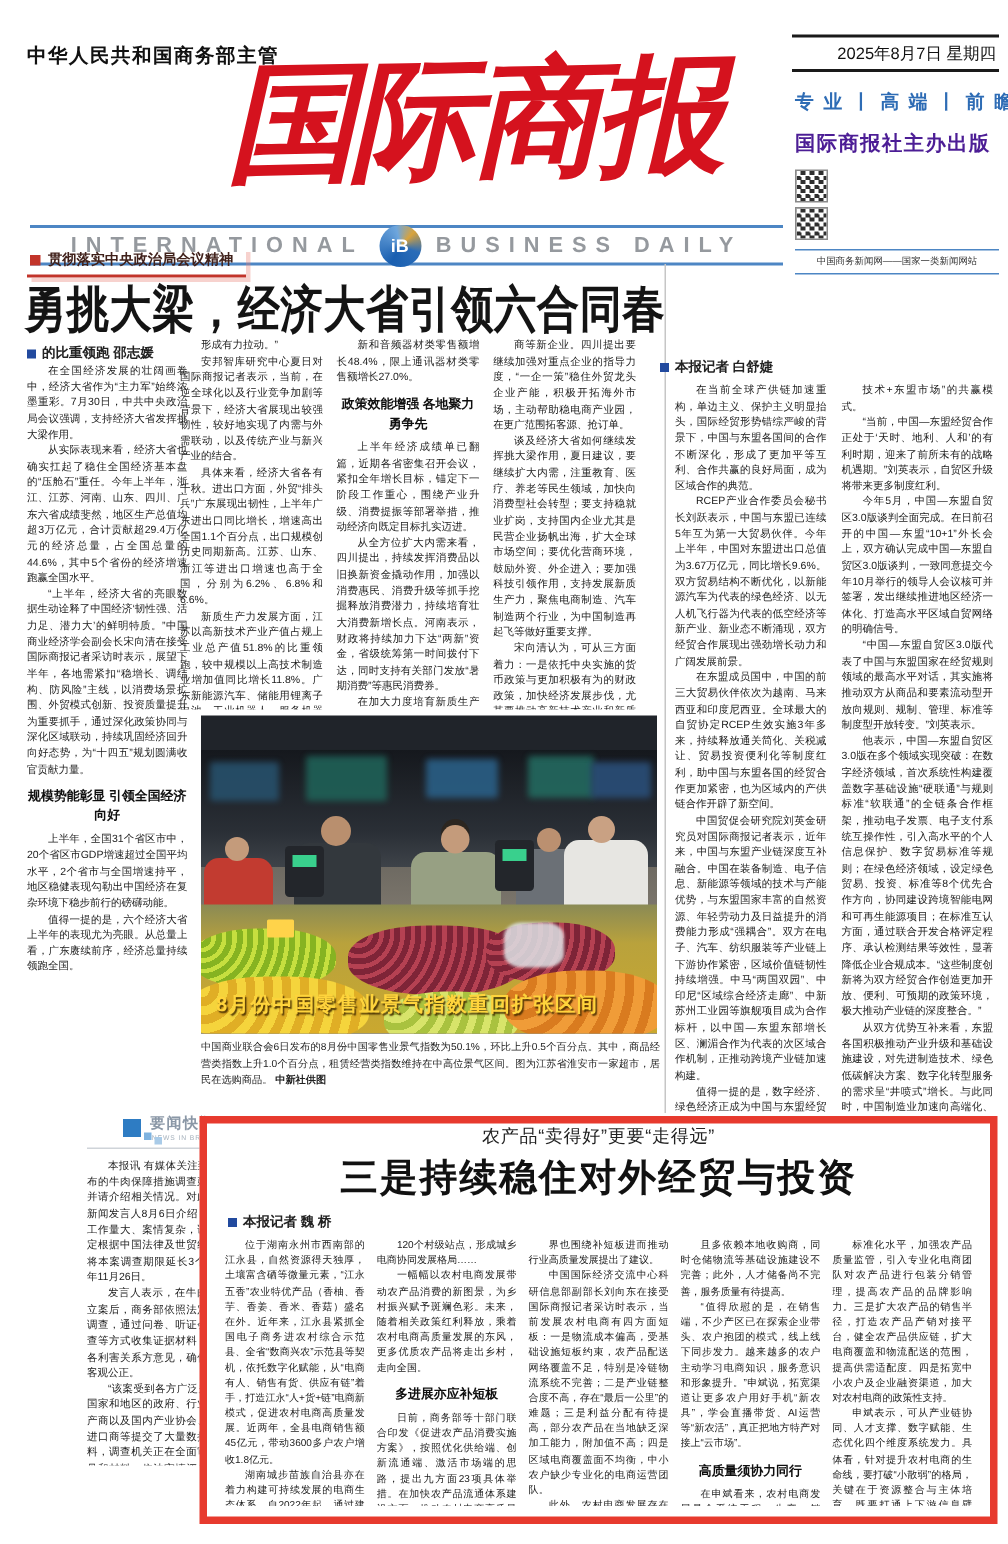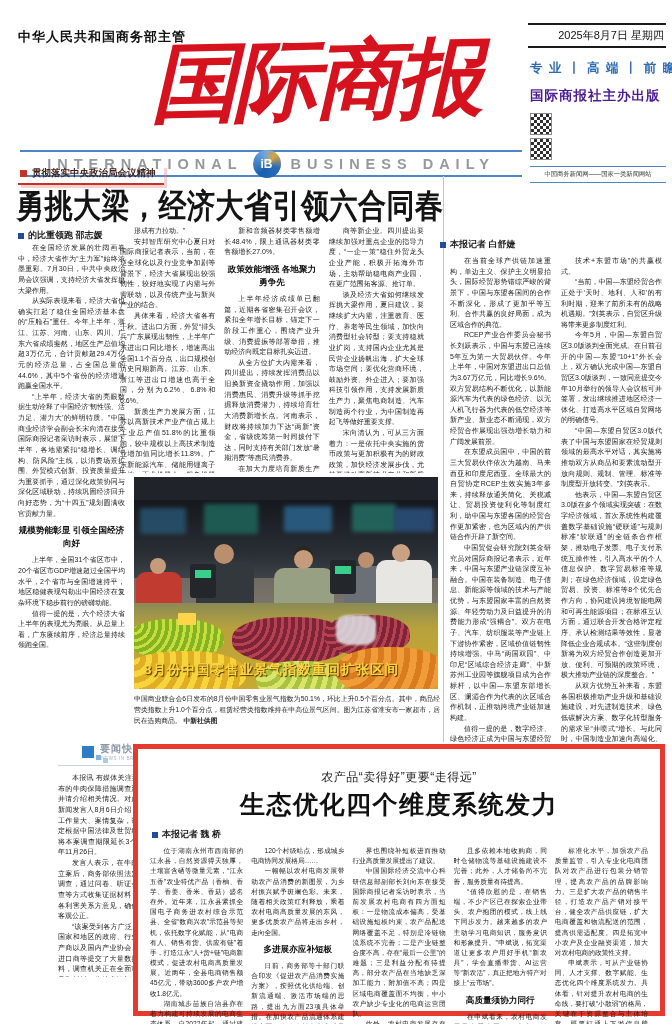--- a/index.html
+++ b/index.html
@@ -105,21 +105,21 @@
   .brief { position:absolute; left:18px; top:742px; width:110px;margin-left:40px; }
   .brief-logo { display:flex; align-items:center; justify-content:center; gap:6px; padding-bottom:4px; border-bottom:1px solid #cfd4d9; }
   .brief-icon { width:12px; height:12px; background:#2e7cc3; position:relative; flex:0 0 auto; }
   .brief-icon::after { content:""; position:absolute; right:-7px; top:9px; width:5px; height:5px; background:#7fb3e0; box-shadow:7px 3px 0 #a9cbe8; }
   .brief-logo-title { font-size:10px; font-weight:bold; color:#8a97a6; letter-spacing:1px; }
   .brief-logo-sub { font-size:4.5px; color:#a7b2bd; letter-spacing:0.6px; text-align:center; }
   .brief-headline { margin-top:9px; font-size:12.5px; font-weight:900; line-height:1.55; color:#101010; letter-spacing:0.5px; }
   .brief-cols { margin-top:7px; height:204px; }
   
   .rural { position:absolute; left:133px; top:744px; width:532px; height:272px; background:#fff;
-    border:5px solid #e73a2e; padding:20px 12px 8px; }
+    border:5px solid #e73a2e; padding:0 12px 8px; }
   .rural-kicker { text-align:center; font-size:12px; color:#222; letter-spacing:0.5px; }
   .rural-headline { text-align:center; font-size:25px; font-weight:900; letter-spacing:1.5px; color:#111; margin-top:2px; }
   .rural-byline { margin:7px 0 5px 2px; }
   .rural-cols { height:178px; gap:8px; }
   .rural-cols .col { font-size:6.7px; }
 </style>
 </head>
 <body>
 
 <div class="supervisor">中华人民共和国商务部主管</div>
@@ -258,21 +258,21 @@
       <div class="col">
         <p>本报讯 有媒体关注到商务部发布的牛肉保障措施调查延期公告，并请介绍相关情况。对此，商务部新闻发言人8月6日介绍，由于调查工作量大、案情复杂，调查机关决定根据中国法律及世贸组织规则，将本案调查期限延长3个月至2025年11月26日。</p>
         <p>发言人表示，在牛肉保障措施立案后，商务部依照法定程序开展调查，通过问卷、听证会、实地调查等方式收集证据材料，广泛听取各利害关系方意见，确保调查程序客观公正。</p>
         <p>“该案受到各方广泛关注，出口国家和地区的政府、行业协会、生产商以及国内产业协会、养殖户和进口商等提交了大量数据和文字材料，调查机关正在全面审查各方意见和材料，依法审慎评估本案是否达到法定实施保障措施的条件。”发言人说。</p>
       </div>
     </div>
 </div>
 
 <div class="rural">
   <div class="rural-kicker">农产品“卖得好”更要“走得远”</div>
-  <div class="rural-headline">生态优化四个维度系统发力</div>
+  <div class="rural-headline">三是持续稳住对外经贸与投资</div>
   <div class="byline rural-byline">
     <span class="sq"></span>
     <span>本报记者 魏 桥</span>
   </div>
   <div class="cols rural-cols">
       <div class="col">
         <p>位于湖南永州市西南部的江永县，自然资源得天独厚，土壤富含硒等微量元素，“江永五香”农业特优产品（香柚、香芋、香姜、香米、香菇）盛名在外。近年来，江永县紧抓全国电子商务进农村综合示范县、全省“数商兴农”示范县等契机，依托数字化赋能，从“电商有人、销售有货、供应有链”着手，打造江永“人+货+链”电商新模式，促进农村电商高质量发展。近两年，全县电商销售额45亿元，带动3600多户农户增收1.8亿元。</p>
         <p>湖南城步苗族自治县亦在着力构建可持续发展的电商生态体系。自2022年起，通过建立直播中心推进直播电商发展。该直播中心占地面积3000平方米，以“短视频+直播”形式有效实现产销衔接。2023年，城步苗族自治县电商交易额突破6.5亿元，累计带动创业就业1.2万人，农产品销售额超1.36亿元，同比增长12%，为加快区域城乡村镇振兴注入强劲动力。</p>
       </div>
       <div class="col">

